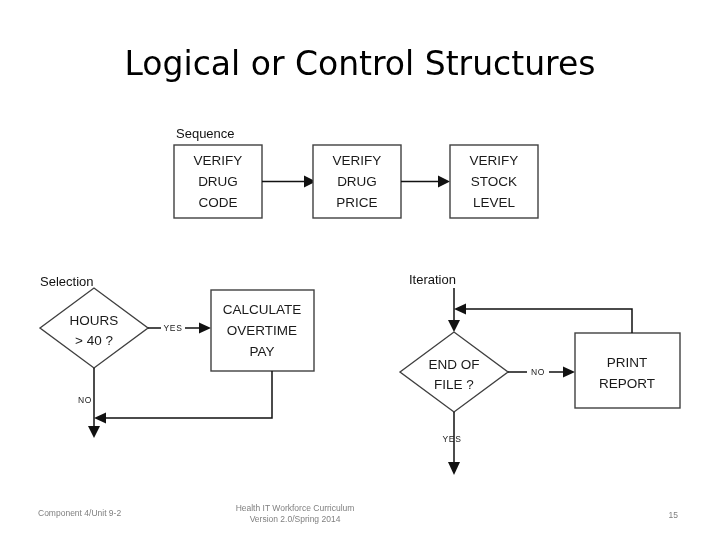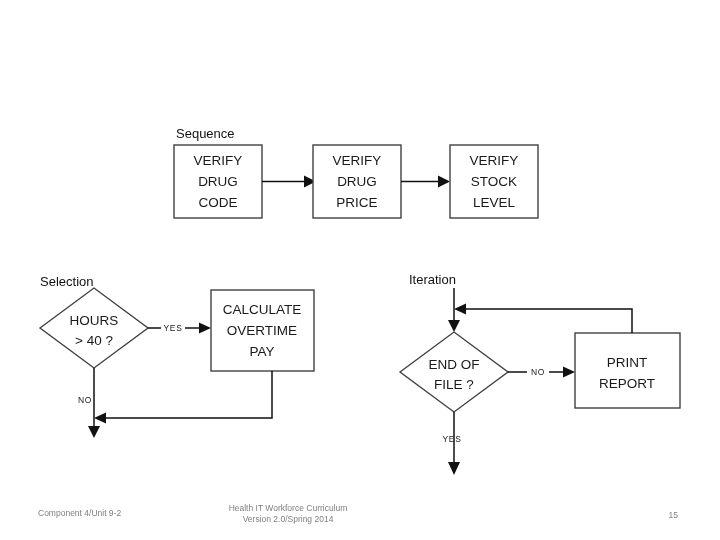--- a/index.html
+++ b/index.html
@@ -74,41 +74,42 @@
   #footer-left {
     position: absolute;
     left: 38px;
     top: 8px;
     font-size: 8.5px;
     color: #808080;
     white-space: nowrap;
   }
   #footer-center {
     position: absolute;
-    left: 0;
+    left: 7px;
     top: 3px;
     width: 576px;
     text-align: center;
     font-size: 8.5px;
     line-height: 11px;
     color: #808080;
   }
   #footer-right {
     position: absolute;
     right: 42px;
     top: 10px;
     font-size: 8.5px;
     color: #808080;
   }
 </style>
 </head>
 <body>
 
 <div id="slide">
 
+  <div id="slide-title">Logical or Control Structures</div>
 
   <svg id="diagram" viewBox="0 0 720 540" xmlns="http://www.w3.org/2000/svg">
 
     <g>
       <text class="flow-section-label" x="176" y="138">Sequence</text>
 
       <g>
         <rect class="flow-shape" x="174" y="145" width="88" height="73"></rect>
         <text class="flow-box-label" x="218" y="165" text-anchor="middle">VERIFY</text>
         <text class="flow-box-label" x="218" y="186" text-anchor="middle">DRUG</text>

